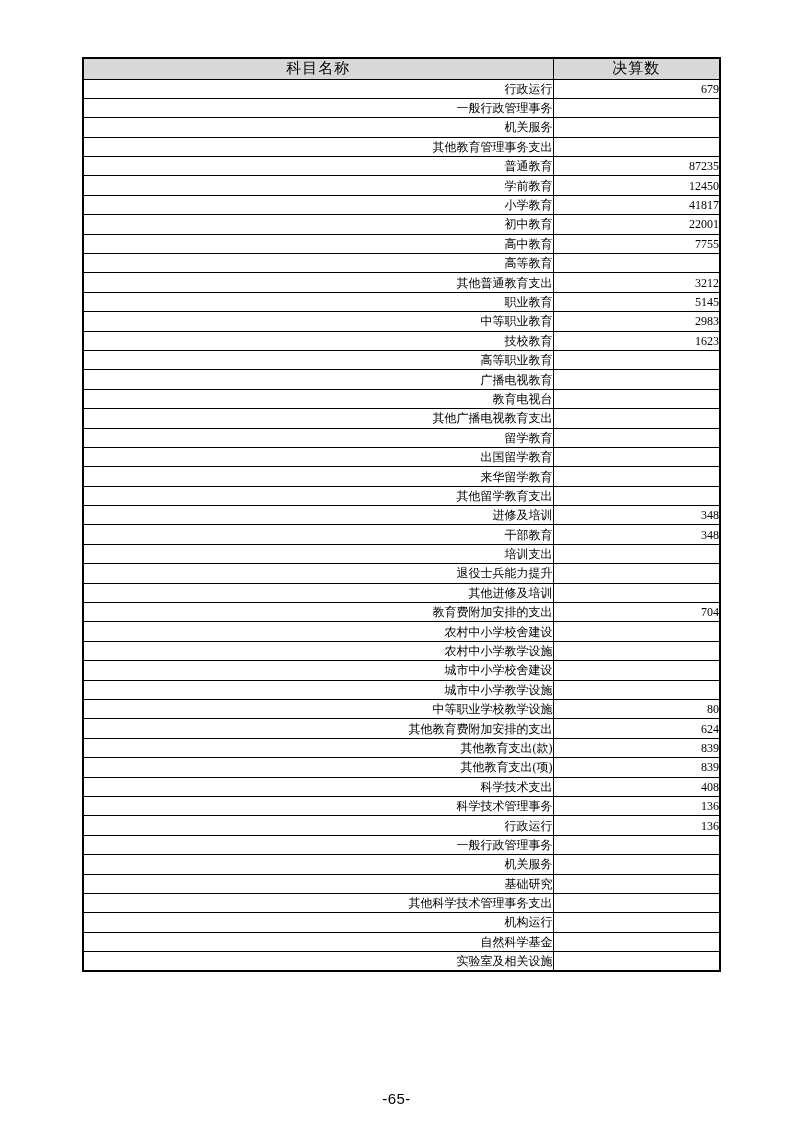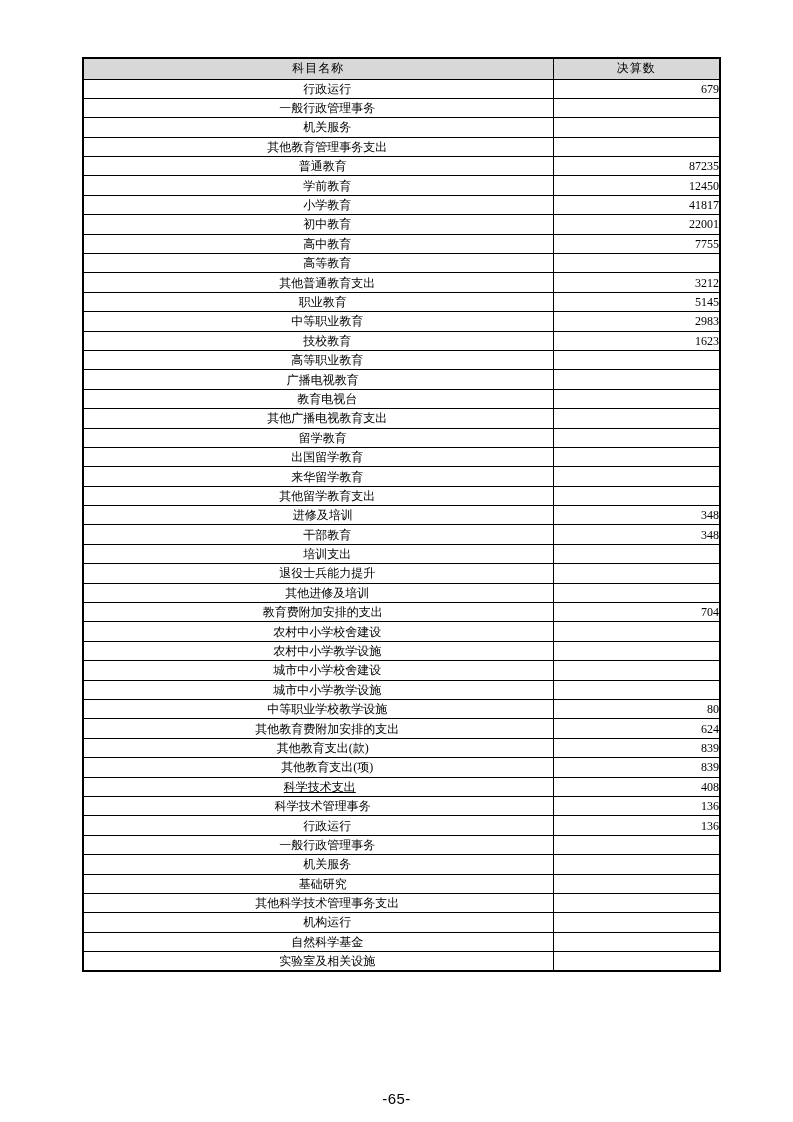--- a/index.html
+++ b/index.html
@@ -26,39 +26,39 @@
   col.col-subject { width: 470px; }
   col.col-amount  { width: 167px; }
   .doc-table th, .doc-table td {
     border: 1px solid #000;
     overflow: hidden;
     white-space: nowrap;
   }
   .doc-table thead th {
     background: var(--header-bg, #d8d8d8);
     height: 21px;
-    font-size: 12px;
+    font-size: 15px;
     font-weight: normal;
     text-align: center;
     letter-spacing: 1px;
     vertical-align: middle;
   }
   .doc-table tbody tr { height: 19.4px; }
   .doc-table tbody td {
     font-size: 12px;
     vertical-align: middle;
     line-height: 1;
   }
-  td.subject { text-align: center; margin-left: 16px; }
+  td.subject { text-align: right; margin-left: 16px; }
   td.amount  {
     text-align: right;
     font-size: 12.5px;
     font-family: "Liberation Serif", "DejaVu Serif", serif;
   }
-  .indent-0 { padding-left: 3px; text-decoration: underline; }
+  .indent-0 { padding-left: 3px; }
   .indent-1 { padding-left: 9px; }
   .indent-2 { padding-left: 18px; }
   .page-number {
     position: absolute;
     top: 1070px;
     left: 0;
     width: 100%;
     text-align: center;
     font-size: 15px;
     font-family: "Liberation Sans", "DejaVu Sans", sans-serif;

